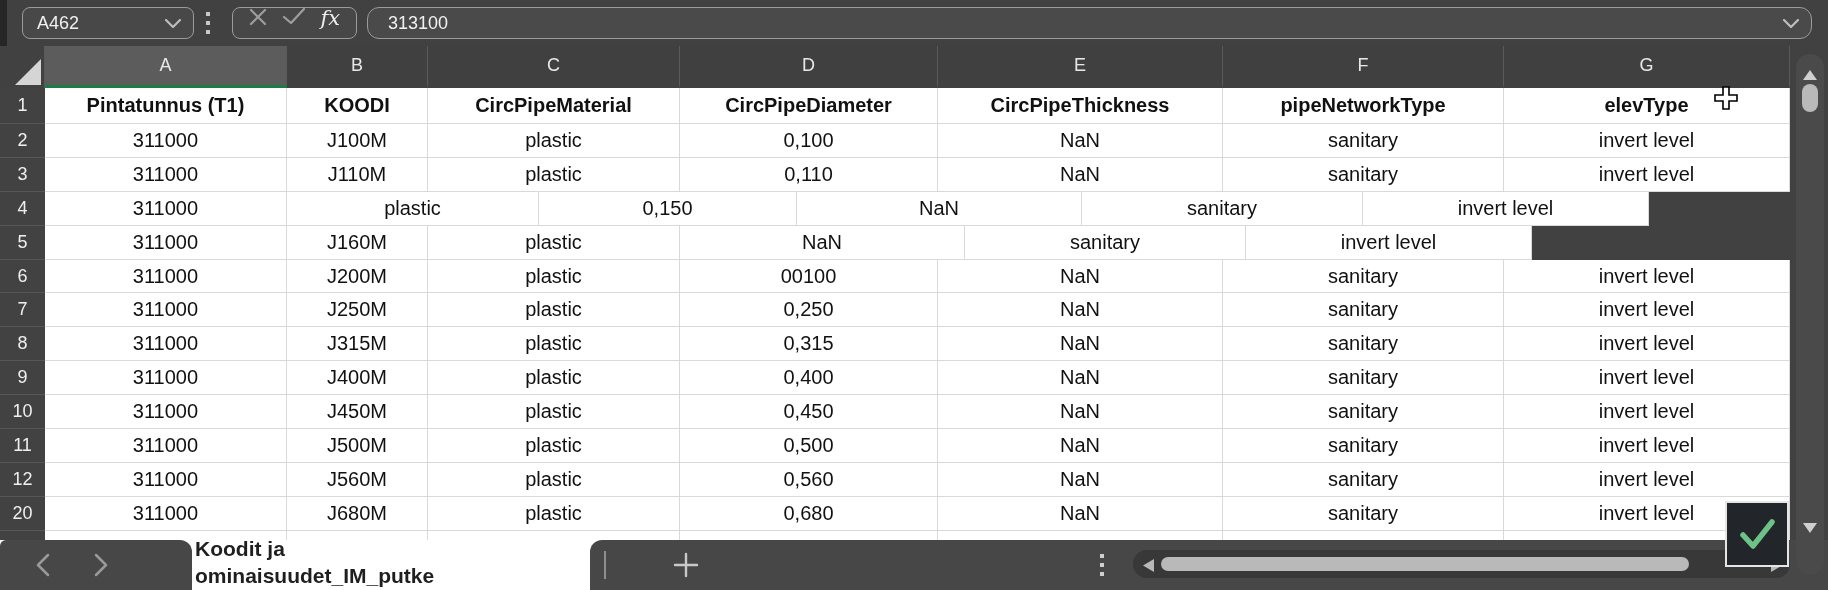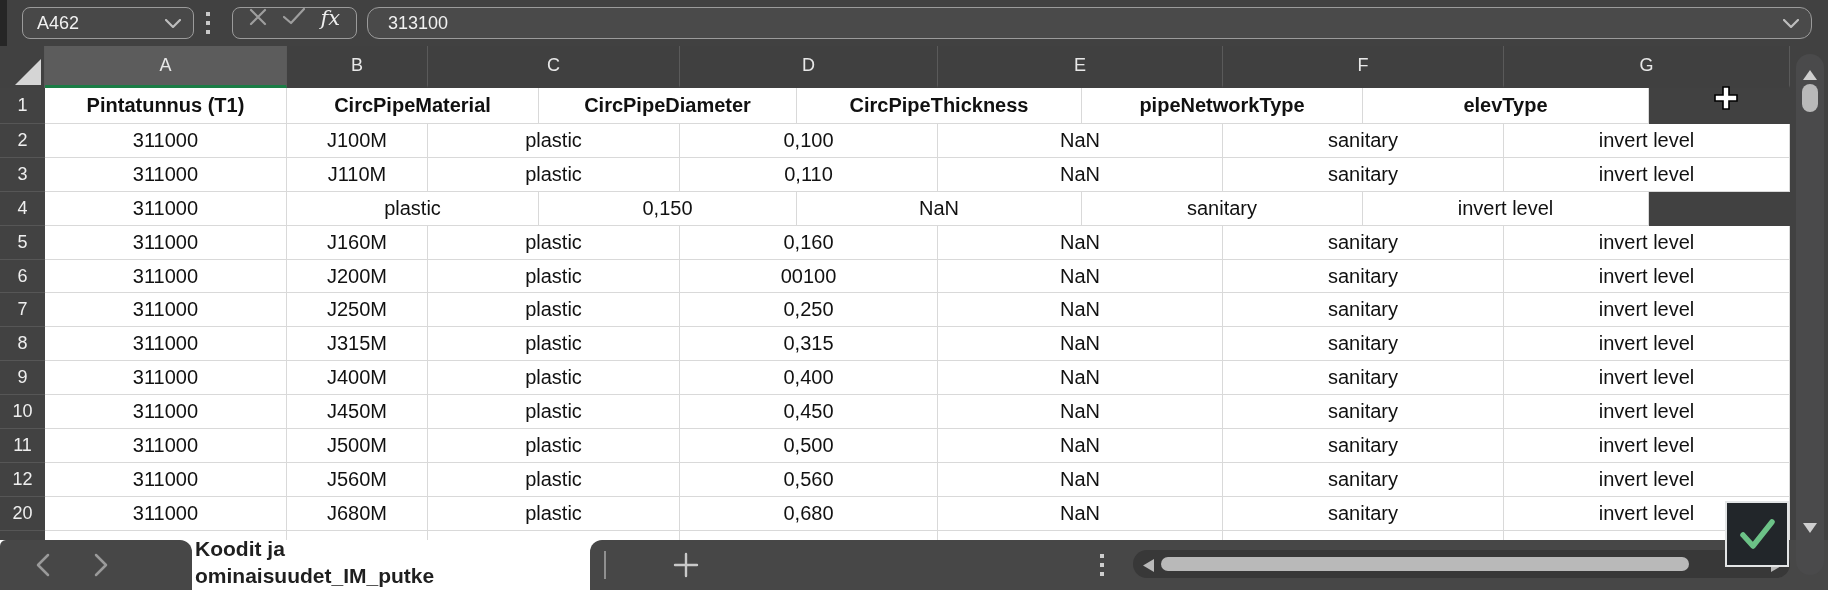--- a/index.html
+++ b/index.html
@@ -149,20 +149,21 @@
       <div class="colhead w-cc">C</div>
       <div class="colhead w-cd">D</div>
       <div class="colhead w-ce">E</div>
       <div class="colhead w-cf">F</div>
       <div class="colhead w-cg">G</div>
     </div>
 
     <div class="grow hdr-row">
       <div class="rownum w-rh">1</div>
       <div class="cell w-ca">Pintatunnus (T1)</div>
+      <div class="cell w-cb">KOODI</div>
       <div class="cell w-cc">CircPipeMaterial</div>
       <div class="cell w-cd">CircPipeDiameter</div>
       <div class="cell w-ce">CircPipeThickness</div>
       <div class="cell w-cf">pipeNetworkType</div>
       <div class="cell w-cg">elevType</div>
     </div>
 
     <div id="rows">
         <div class="grow data-row">
     <div class="rownum w-rh">2</div>
@@ -191,21 +192,20 @@
     <div class="cell w-cd">0,150</div>
     <div class="cell w-ce">NaN</div>
     <div class="cell w-cf">sanitary</div>
     <div class="cell w-cg">invert level</div>
   </div>
         <div class="grow data-row">
     <div class="rownum w-rh">5</div>
     <div class="cell w-ca">311000</div>
     <div class="cell w-cb">J160M</div>
     <div class="cell w-cc">plastic</div>
-    <div class="cell w-cd">0,160</div>
     <div class="cell w-ce">NaN</div>
     <div class="cell w-cf">sanitary</div>
     <div class="cell w-cg">invert level</div>
   </div>
         <div class="grow data-row">
     <div class="rownum w-rh">6</div>
     <div class="cell w-ca">311000</div>
     <div class="cell w-cb">J200M</div>
     <div class="cell w-cc">plastic</div>
     <div class="cell w-cd">00100</div>

